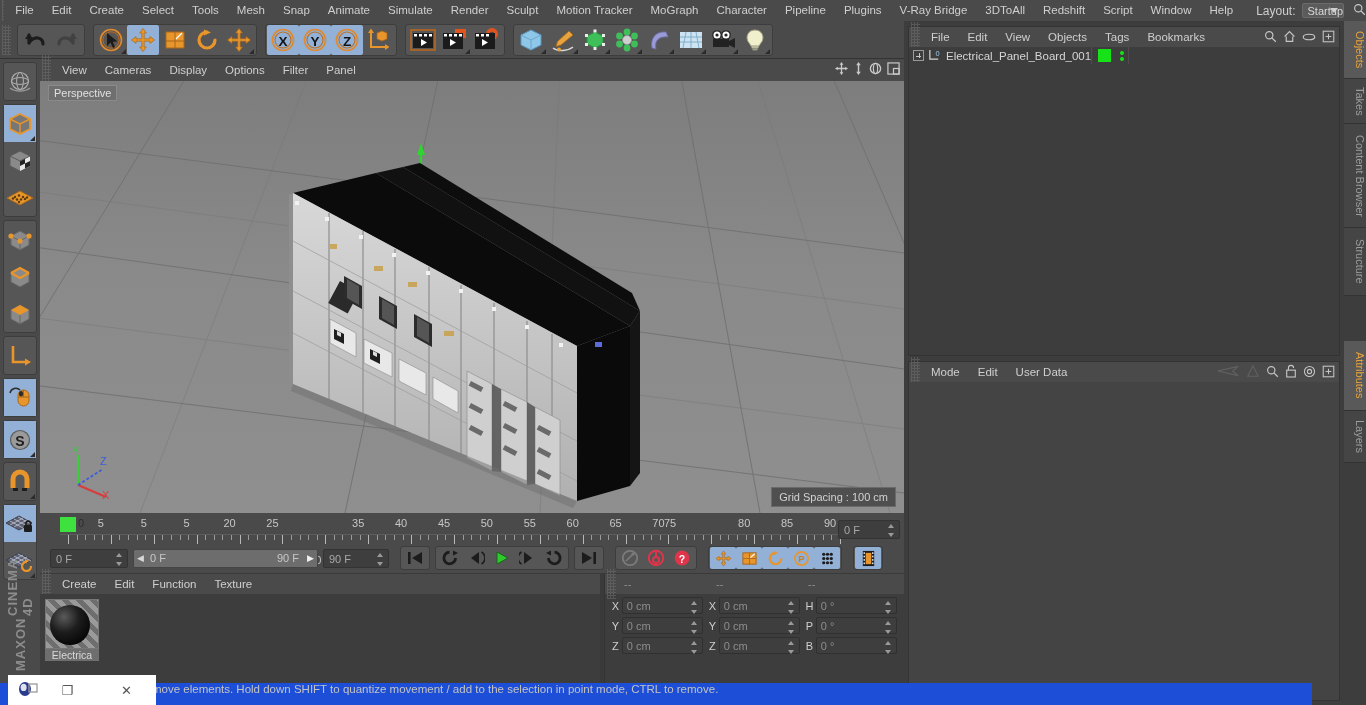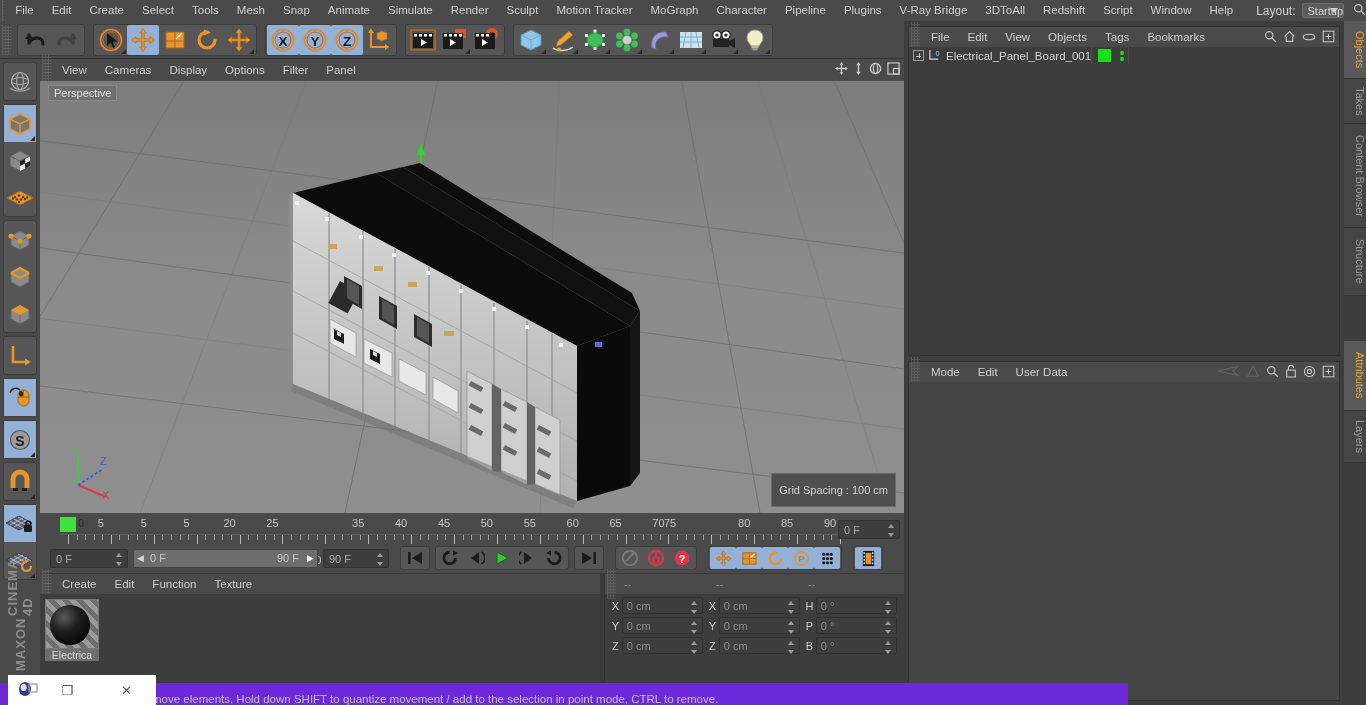--- a/index.html
+++ b/index.html
@@ -57,21 +57,21 @@
     color:#8d8d8d;font-size:13px;font-weight:bold;letter-spacing:1px;
     display:flex;justify-content:flex-start;align-items:center;gap:2px;}
 
   
   .viewport-wrap{position:absolute;left:40px;top:59px;width:864px;height:454px;background:#3a3a3a;}
   .vp-menubar{height:22px;background:#4a4a4a;display:flex;align-items:center;position:relative;}
   .vp-menubar .menu-item{font-size:11.5px;padding:0 9px;}
   .vp-icons{position:absolute;right:4px;top:3px;display:flex;gap:5px;align-items:center;color:#cacaca;font-size:12px;}
   .vp-canvas{position:absolute;left:0;top:22px;width:864px;height:432px;overflow:hidden;background:#8a8a8a;}
   .vp-label{position:absolute;left:8px;top:4px;background:#6f6f6f;color:#e0e0e0;font-size:11px;padding:1px 5px;border:1px solid #8a8a8a;z-index:5;}
-  .grid-spacing{position:absolute;right:8px;bottom:6px;background:#4f4f4f;border:1px solid #6a6a6a;color:#d2d2d2;font-size:11px;padding:10px 7px;z-index:5;margin-left:26px;}
+  .grid-spacing{position:absolute;right:8px;bottom:6px;background:#4f4f4f;border:1px solid #6a6a6a;color:#d2d2d2;font-size:11px;padding:3px 7px;z-index:5;margin-left:26px;}
   .axis-gizmo{position:absolute;left:18px;bottom:10px;width:62px;height:62px;z-index:5;}
 
   
   .timeline{position:absolute;left:40px;top:513px;width:864px;height:60px;background:#4a4a4a;}
   .tl-ruler{position:absolute;left:10px;top:2px;width:820px;height:28px;background:#4a4a4a;}
   .tl-tick-lbl{position:absolute;top:2px;font-size:11px;color:#c6c6c6;transform:translateX(-50%);}
   .tl-greenbox{position:absolute;left:10px;top:2px;width:16px;height:15px;background:#3fe13f;}
   .tl-current{position:absolute;left:28px;top:2px;font-size:11px;color:#2e2e2e;}
   .tl-ticks{position:absolute;left:10px;top:20px;width:820px;height:9px;}
   .tl-ticks i{position:absolute;top:0;width:1px;height:5px;background:#9a9a9a;}
@@ -140,22 +140,22 @@
   .attr-icons{position:absolute;right:4px;top:2px;display:flex;gap:6px;align-items:center;color:#c6c6c6;font-size:12px;}
   .attr-body{position:absolute;left:0;top:20px;right:0;bottom:0;background:#444;}
 
   
   .vtabs{position:absolute;right:0;top:21px;width:22px;height:684px;background:#3d3d3d;}
   .vtab{writing-mode:vertical-rl;text-align:center;font-size:11px;color:#9d9d9d;
     padding:7px 0;background:#454545;border-bottom:1px solid #333;width:22px;}
   .vtab.sel{background:#595959;color:#e8a33d;}
 
   
-  .statusbar{position:absolute;left:0;bottom:0;width:1128px;height:22px;background:#6d28d9;
-    display:flex;align-items:flex-end;}
+  .statusbar{position:absolute;left:0;bottom:0;width:1312px;height:22px;background:#1d4ed8;
+    display:flex;align-items:flex-start;}
   .status-text{font-size:11.5px;color:#c3c3c3;margin-left:152px;white-space:nowrap;}
 
   
   .winoverlay{position:absolute;left:8px;bottom:0;width:148px;height:30px;background:#fff;
     display:flex;align-items:center;}
   .wo-icon{width:20px;height:18px;margin-left:10px;position:relative;}
   .wo-btn{flex:1;text-align:center;font-size:13px;color:#555;}
 </style>
 </head>
 <body>

